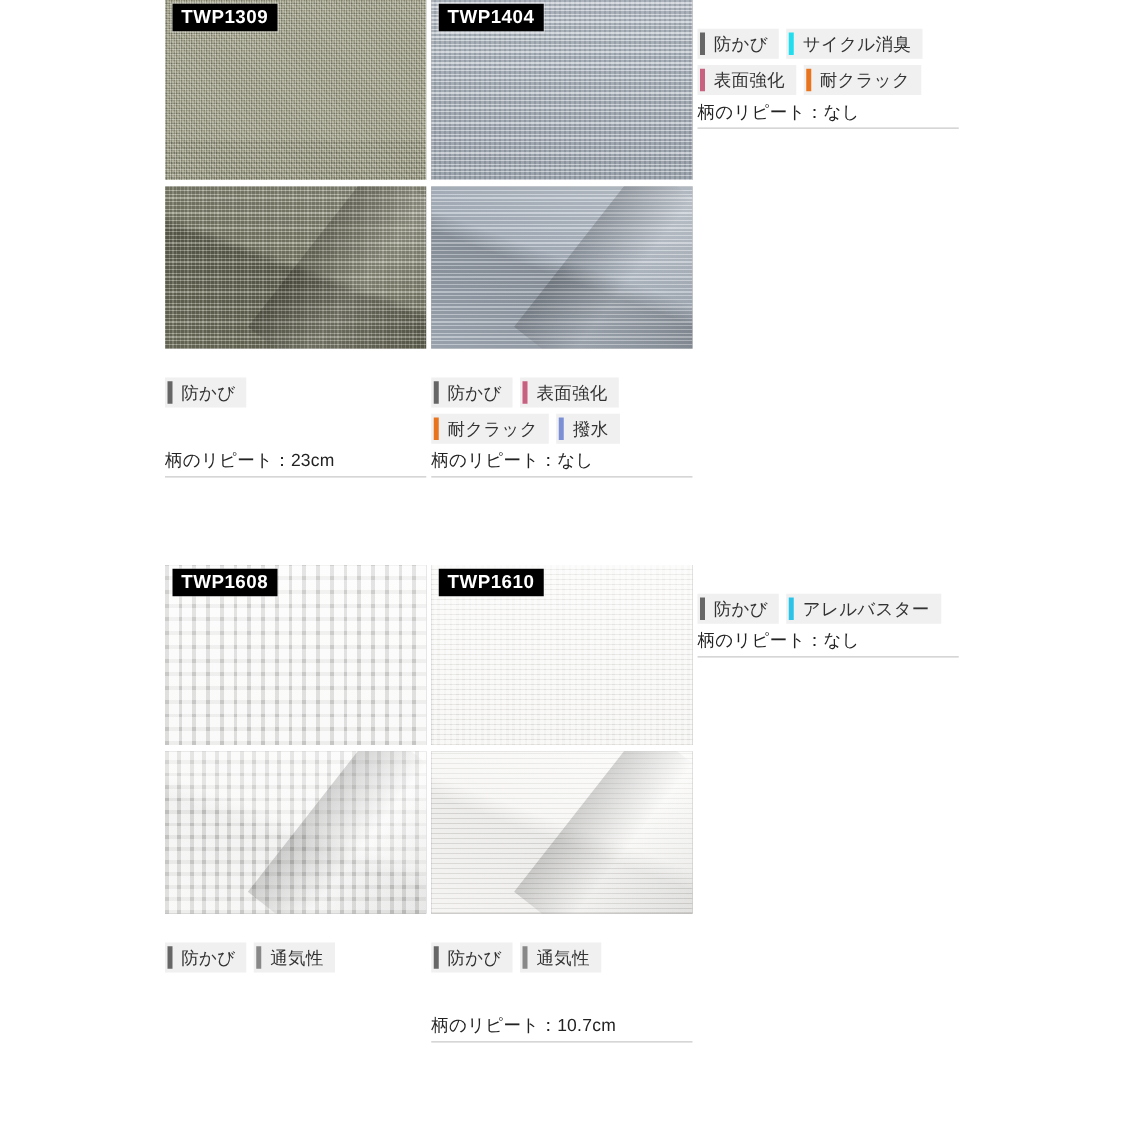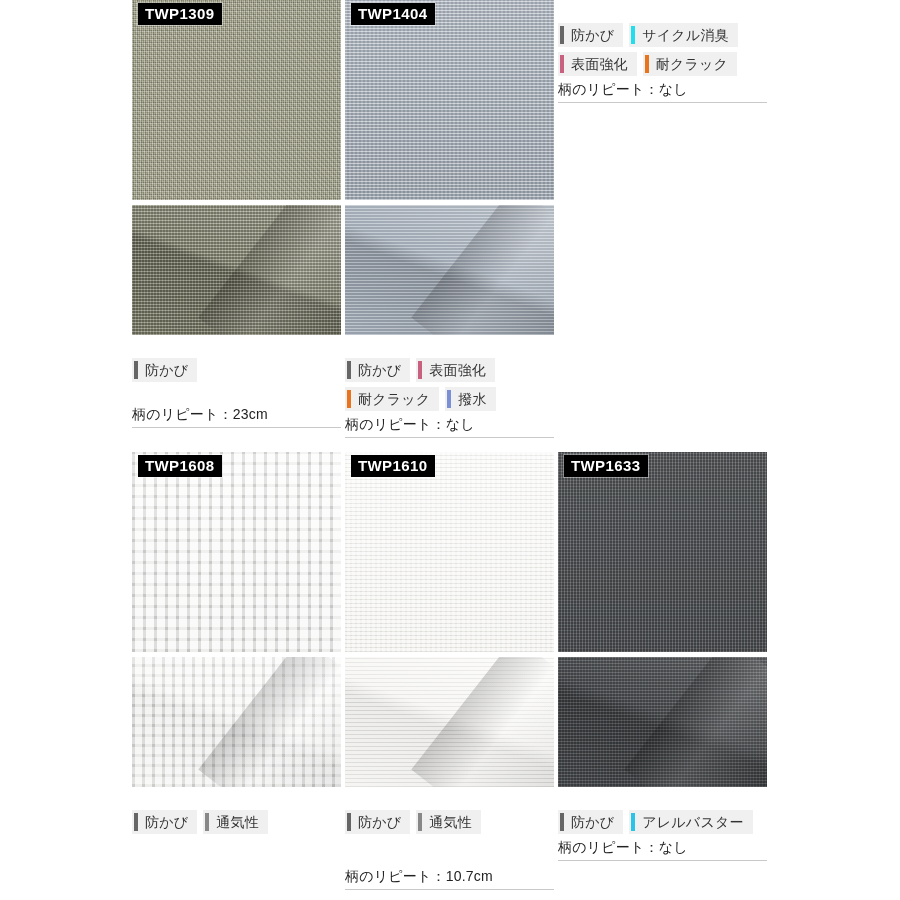--- a/index.html
+++ b/index.html
@@ -21,21 +21,21 @@
   .card.c1{left:0px;}
   .card.c2{left:213px;border-radius:15px;}
   .card.c3{left:426px;}
 
   
   .swatch-wrap{position:relative;width:209px;}
   .swatch{
     position:relative;width:209px;height:200px;
     overflow:hidden;background:#999;
   }
-  .swatch.flat{height:200px;}
+  .swatch.flat{height:144px;}
   .swatch.fold{height:130px;margin-top:5px;}
 
   
   .code-badge{
     position:absolute;left:6px;top:3px;
     background:#000;color:#fff;
     font-size:15px;font-weight:bold;
     letter-spacing:.4px;
     padding:3px 7px 4px 7px;
     line-height:1;
@@ -200,21 +200,21 @@
           <div class="tex t1309f"></div>
           <div class="foldline"></div>
         </div>
       </div>
       <div class="tags">
         <span class="tag">
           <i class="bar" style="background:#666666"></i>
           <span class="txt">防かび</span>
         </span>
       </div>
-      <div class="repeat" style="margin-top:24px">柄のリピート：23cm</div>
+      <div class="repeat" style="margin-top:34px">柄のリピート：23cm</div>
     </div>
 
     <div class="card c2">
       <div class="swatch-wrap">
         <div class="swatch flat">
           <div class="tex t1404"></div>
           <div class="code-badge">TWP1404</div>
         </div>
         <div class="swatch fold">
           <div class="tex t1404f"></div>
@@ -309,30 +309,20 @@
         </span>
         <span class="tag">
           <i class="bar" style="background:#888888"></i>
           <span class="txt">通気性</span>
         </span>
       </div>
       <div class="repeat" style="margin-top:34px">柄のリピート：10.7cm</div>
     </div>
 
     <div class="card c3">
-      <div class="swatch-wrap">
-        <div class="swatch flat">
-          <div class="tex t1633"></div>
-          <div class="code-badge">TWP1633</div>
-        </div>
-        <div class="swatch fold">
-          <div class="tex t1633f"></div>
-          <div class="foldline"></div>
-        </div>
-      </div>
       <div class="tags">
         <span class="tag">
           <i class="bar" style="background:#666666"></i>
           <span class="txt">防かび</span>
         </span>
         <span class="tag">
           <i class="bar" style="background:#2cc3e8"></i>
           <span class="txt">アレルバスター</span>
         </span>
       </div>

